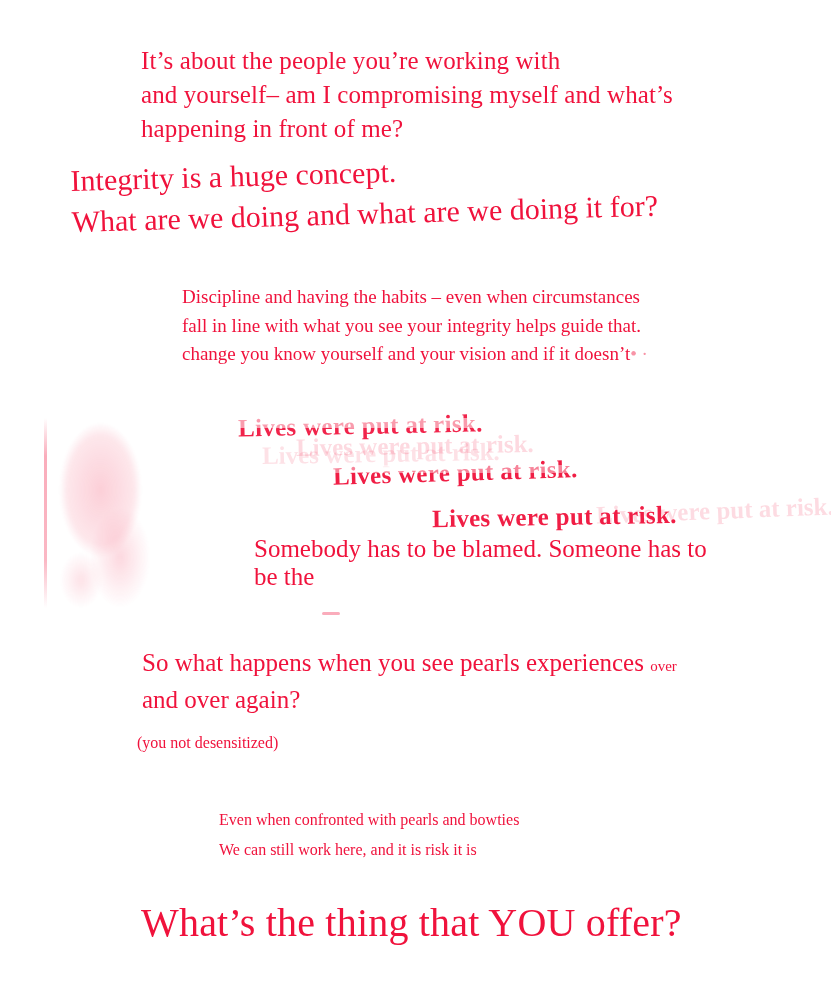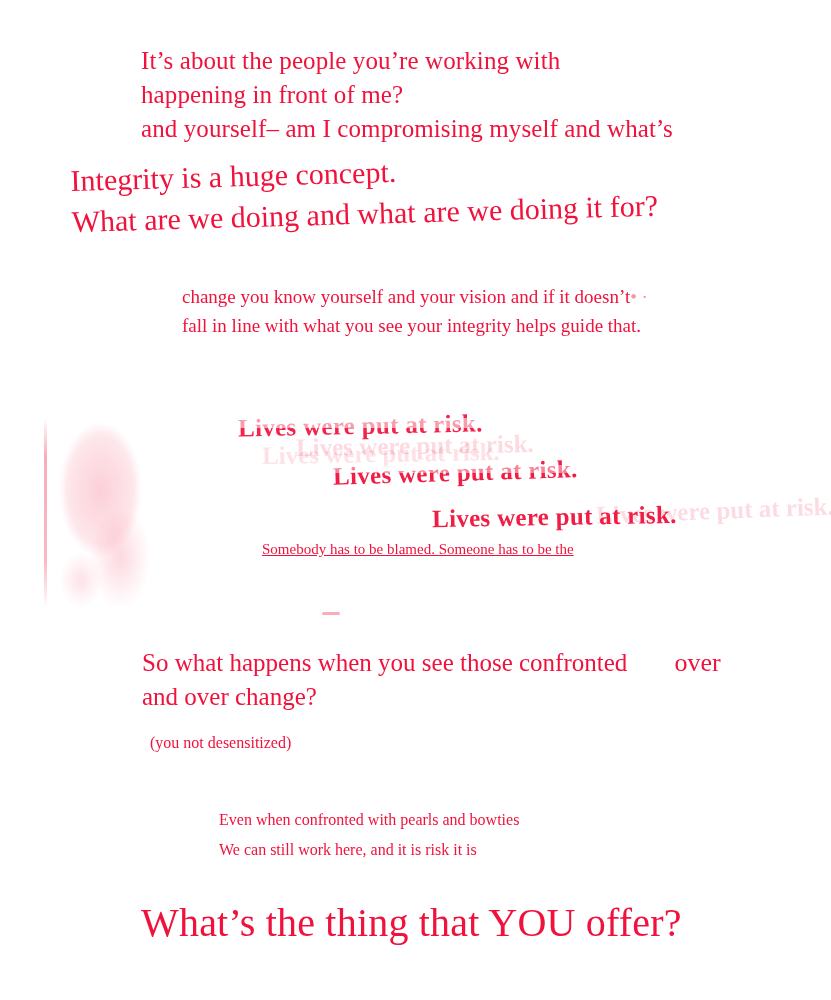--- a/index.html
+++ b/index.html
@@ -109,47 +109,46 @@
     position: absolute;
     left: 330px; top: 465px;
     width: 280px; height: 8px;
     background: #ffffff;
     opacity: 0.45;
     pointer-events: none;
   }
 
   
   .b4 {
-    left: 262px; top: 535px;
-    font-size: 15px;
+    left: 254px; top: 535px;
+    font-size: 25px;
     line-height: 28px;
     width: 460px;
-    text-decoration: underline;
   }
 
   .speck {
     position: absolute;
     left: 322px; top: 612px;
     width: 18px; height: 3px;
     background: rgba(240,18,60,0.35);
     border-radius: 2px;
   }
 
   
   .b5 {
     left: 142px; top: 646px;
     font-size: 25px;
     line-height: 34px;
     width: 620px;
   }
-  .b5 .small-tail { font-size: 26px; margin-left: 41px; }
+  .b5 .small-tail { font-size: 15px; }
 
   
   .b6 {
-    left: 150px; top: 732px;
+    left: 137px; top: 732px;
     font-size: 16px;
     line-height: 22px;
   }
 
   
   .b7 {
     left: 219px; top: 805px;
     font-size: 16px;
     line-height: 30px;
   }
@@ -166,34 +165,35 @@
 </head>
 <body>
 
 <div class="page">
 
   <div class="smudge"></div>
   <div class="smudge-edge"></div>
 
   <div class="blk b1">
     <div>It’s about the people you’re working with</div>
+    <div>and yourself– am I compromising myself and what’s</div>
     <div>happening in front of me?</div>
-    <div>and yourself– am I compromising myself and what’s</div>
   </div>
 
   <div class="blk b2">
     <div>Integrity is a huge concept.</div>
     <div>What are we doing and what are we doing it for?</div>
   </div>
 
   <div class="blk b3">
+    <div>Discipline and having the habits – even when circumstances</div>
+    <div>fall in line with what you see your integrity helps guide that.</div>
     <div>
       <span>change you know yourself and your vision and if it doesn’t</span><span class="faded">• ·</span>
     </div>
-    <div>fall in line with what you see your integrity helps guide that.</div>
   </div>
 
   <div class="stamp-ghost s1b">Lives were put at risk.</div>
   <div class="stamp s1">Lives were put at risk.</div>
   <div class="stamp-mask"></div>
 
   <div class="stamp-ghost s2b">Lives were put at risk.</div>
   <div class="stamp s2">Lives were put at risk.</div>
   <div class="stamp-mask2"></div>
 
@@ -201,23 +201,23 @@
   <div class="stamp s3">Lives were put at risk.</div>
 
   <div class="blk b4">
     <div>Somebody has to be blamed. Someone has to be the</div>
   </div>
 
   <div class="speck"></div>
 
   <div class="blk b5">
     <div>
-      <span>So what happens when you see those confronted </span><span class="small-tail">over</span>
+      <span>So what happens when you see pearls experiences </span><span class="small-tail">over</span>
     </div>
-    <div>and over change?</div>
+    <div>and over again?</div>
   </div>
 
   <div class="blk b6">(you not desensitized)</div>
 
   <div class="blk b7">
     <div>Even when confronted with pearls and bowties</div>
     <div>We can still work here, and it is risk it is</div>
   </div>
 
   <div class="blk b8">What’s the thing that YOU offer?</div>

